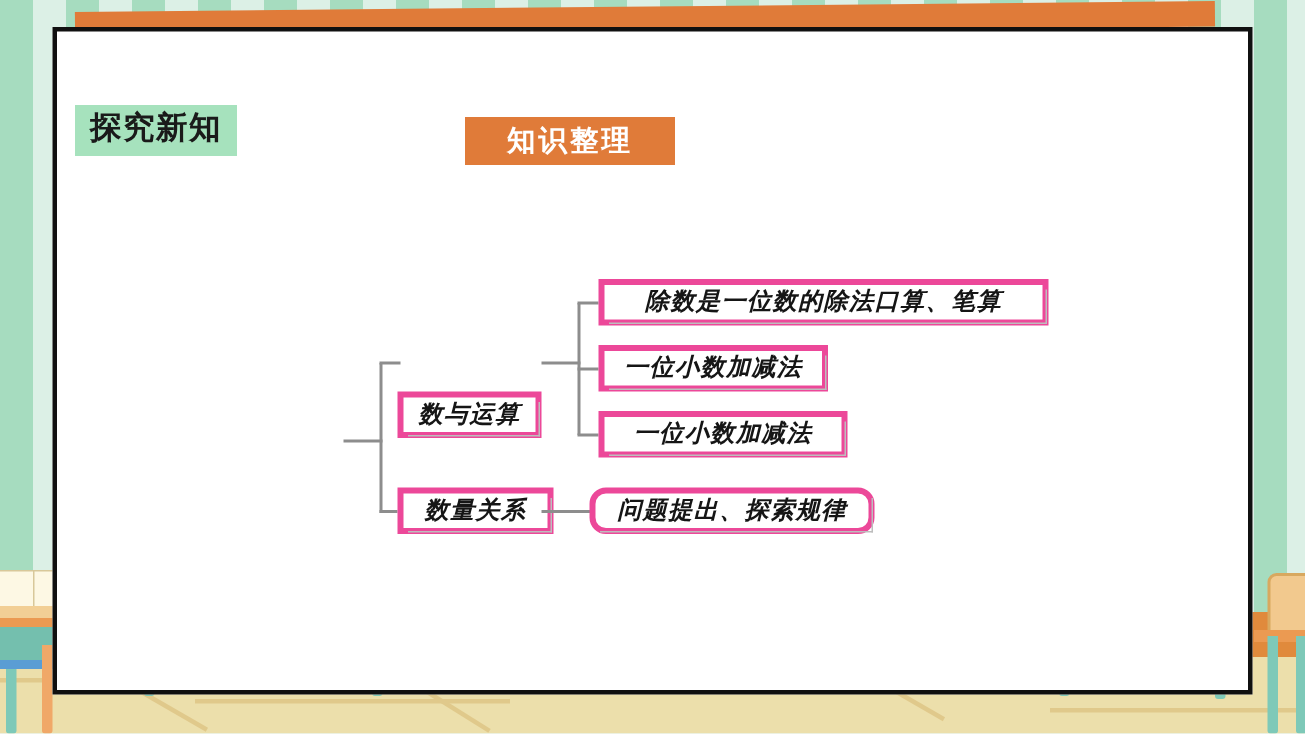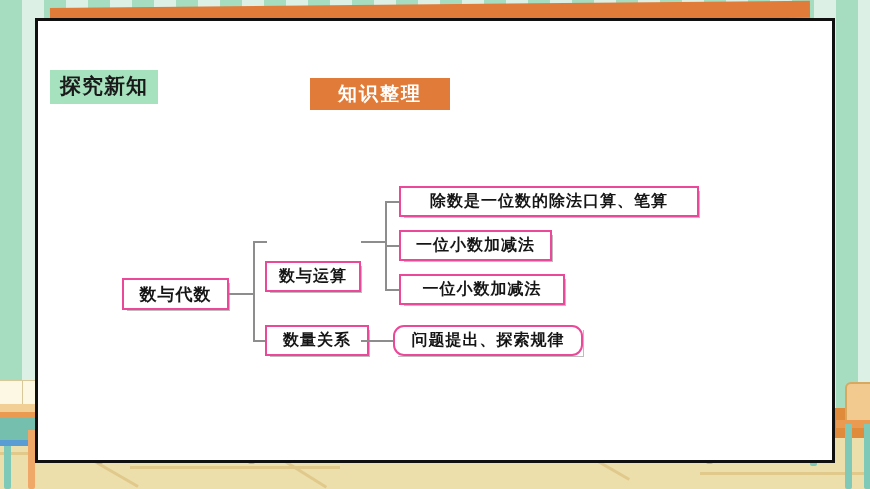--- a/index.html
+++ b/index.html
@@ -151,28 +151,29 @@
     box-sizing: border-box;
   }
 
   
   .map { position: absolute; left: 0; top: 0; width: 800px; height: 445px; }
 
   .node {
     position: absolute;
     box-sizing: border-box;
     background: #ffffff;
-    border: 2px solid #ec4899;
+    border: 4px solid #ec4899;
     color: #151515;
     font-weight: bold;
     display: flex;
     align-items: center;
     justify-content: center;
     white-space: nowrap;
     letter-spacing: 1px;
+    font-style: italic;
   }
   .node::after {
     content: "";
     position: absolute;
     left: 3px; top: 3px; right: -3px; bottom: -3px;
     border-right: 1px solid #bdbdbd;
     border-bottom: 1px solid #bdbdbd;
     pointer-events: none;
   }
 
@@ -237,21 +238,20 @@
   <div class="orange-band"></div>
 
   <div class="board"></div>
 
   <div class="section-title">探究新知</div>
 
   <div class="heading-chip">知识整理</div>
 
   <div class="map">
 
-    <div class="node" id="node-root" style="left:122px; top:278px; width:107px; height:32px; font-size:17px;">数与代数</div>
 
     <div class="line h" style="left:229px; top:293px; width:26px;"></div>
     <div class="line v" style="left:253px; top:242px; height:100px;"></div>
     <div class="line h" style="left:253px; top:241px; width:14px;"></div>
     <div class="line h" style="left:253px; top:340px; width:14px;"></div>
 
     <div class="node" id="node-b1" style="left:265px; top:226px; width:96px; height:31px; font-size:16px;margin-top:35px;">数与运算</div>
 
     <div class="line h" style="left:361px; top:241px; width:26px;"></div>
     <div class="line v" style="left:385px; top:202px; height:88px;"></div>

